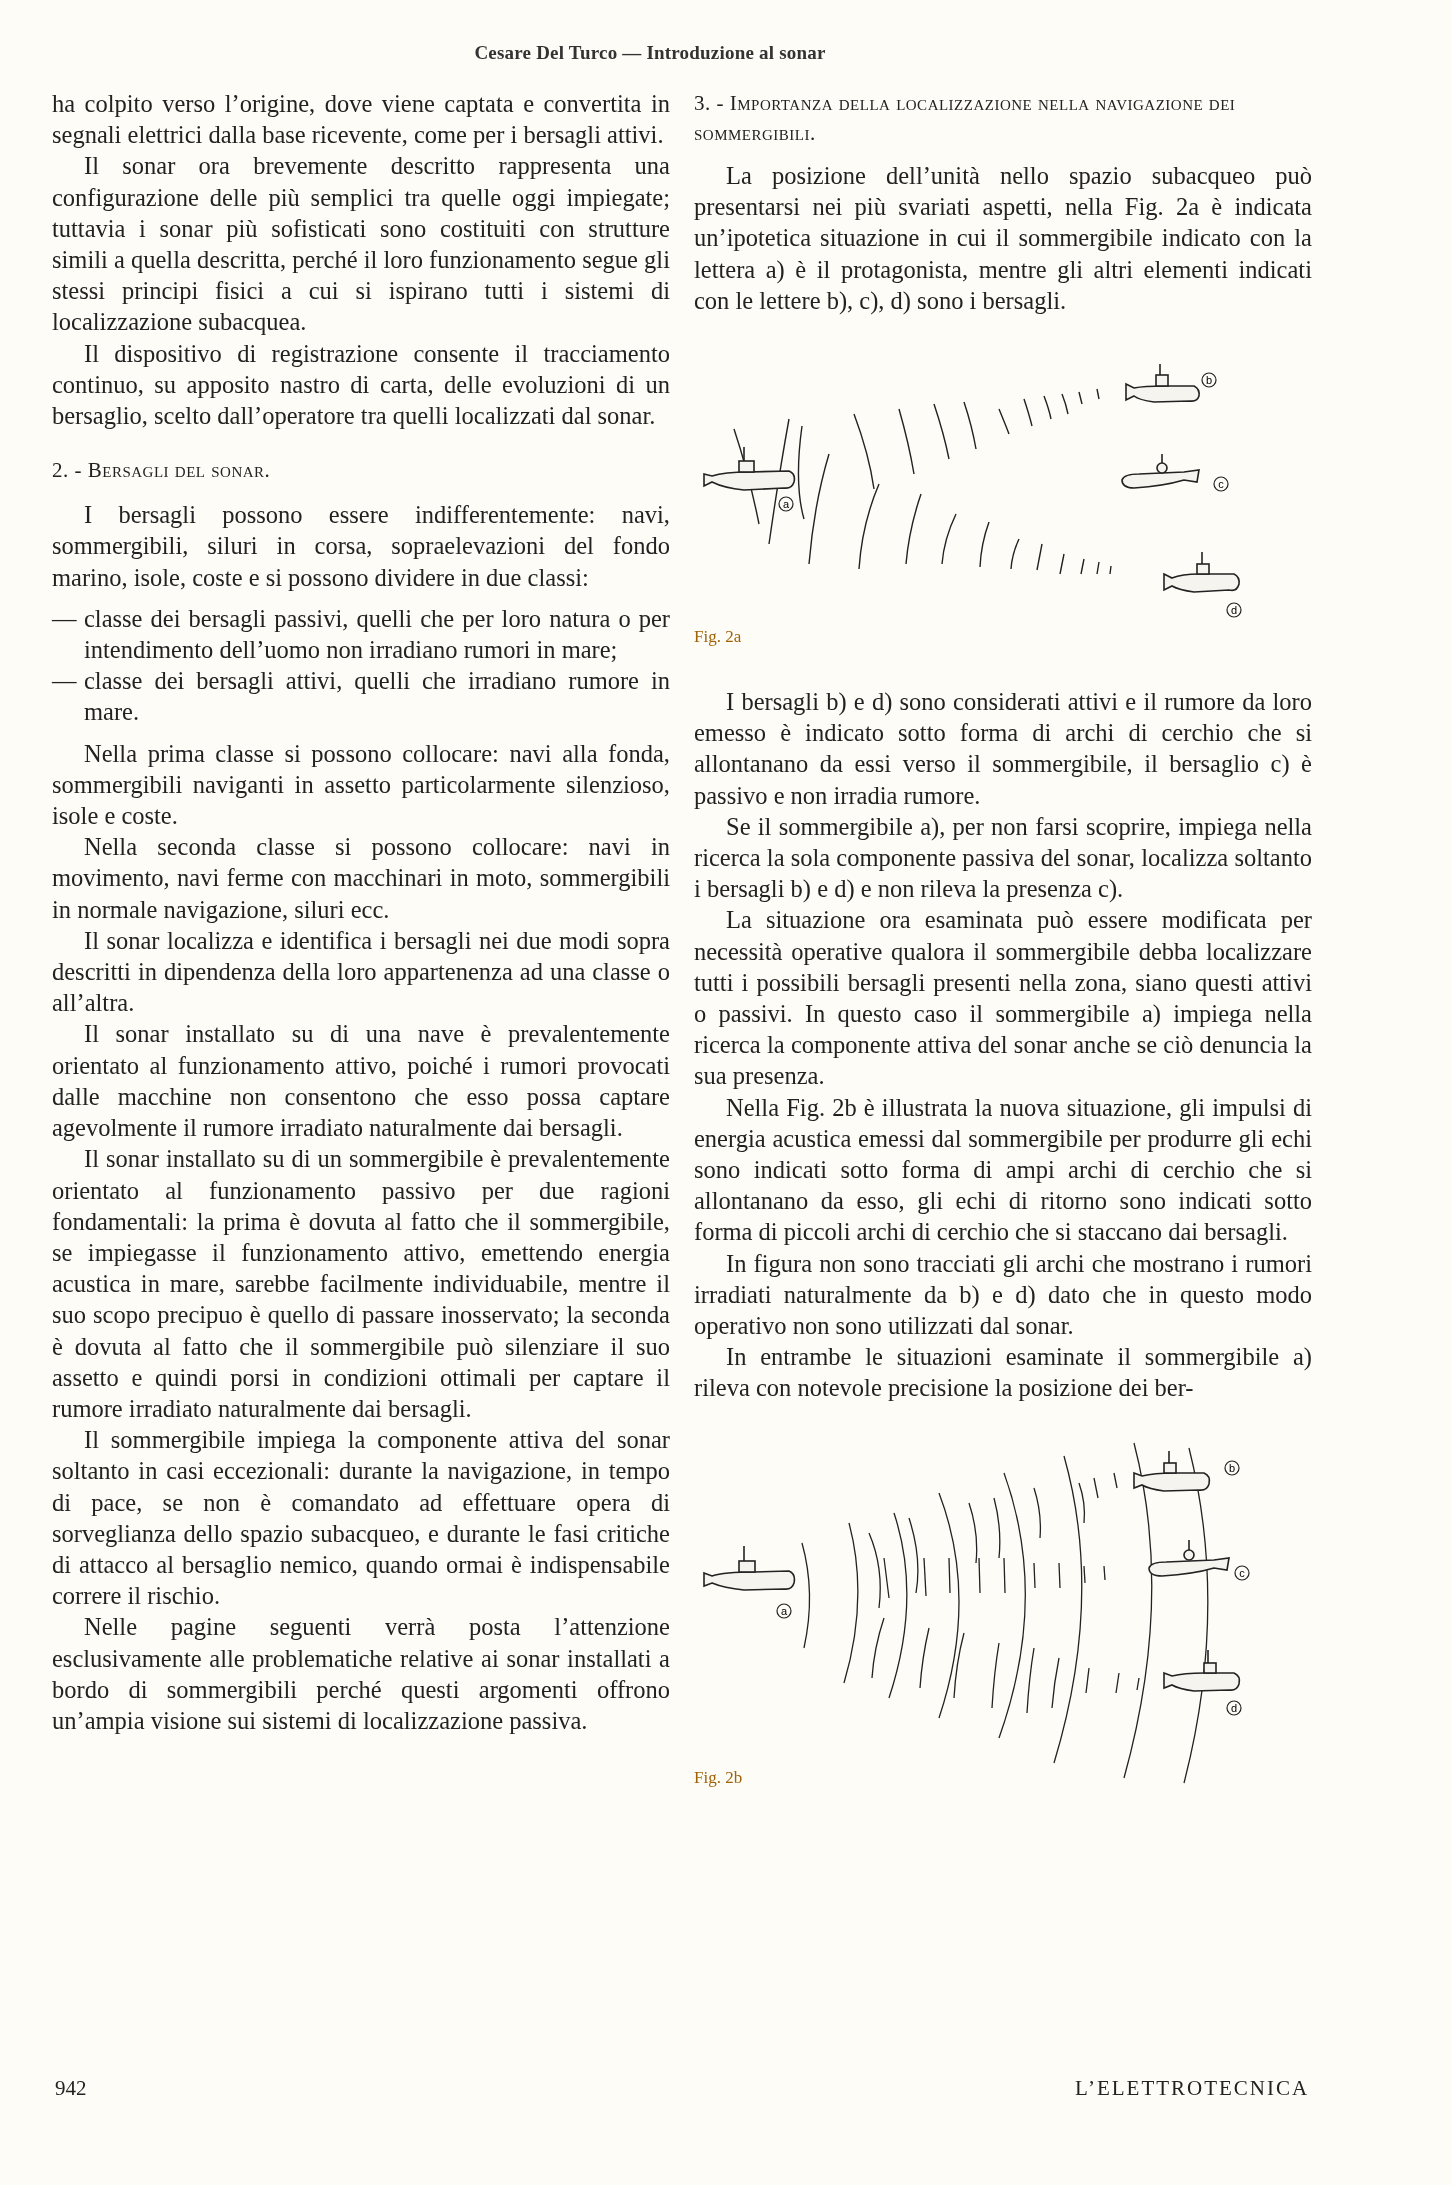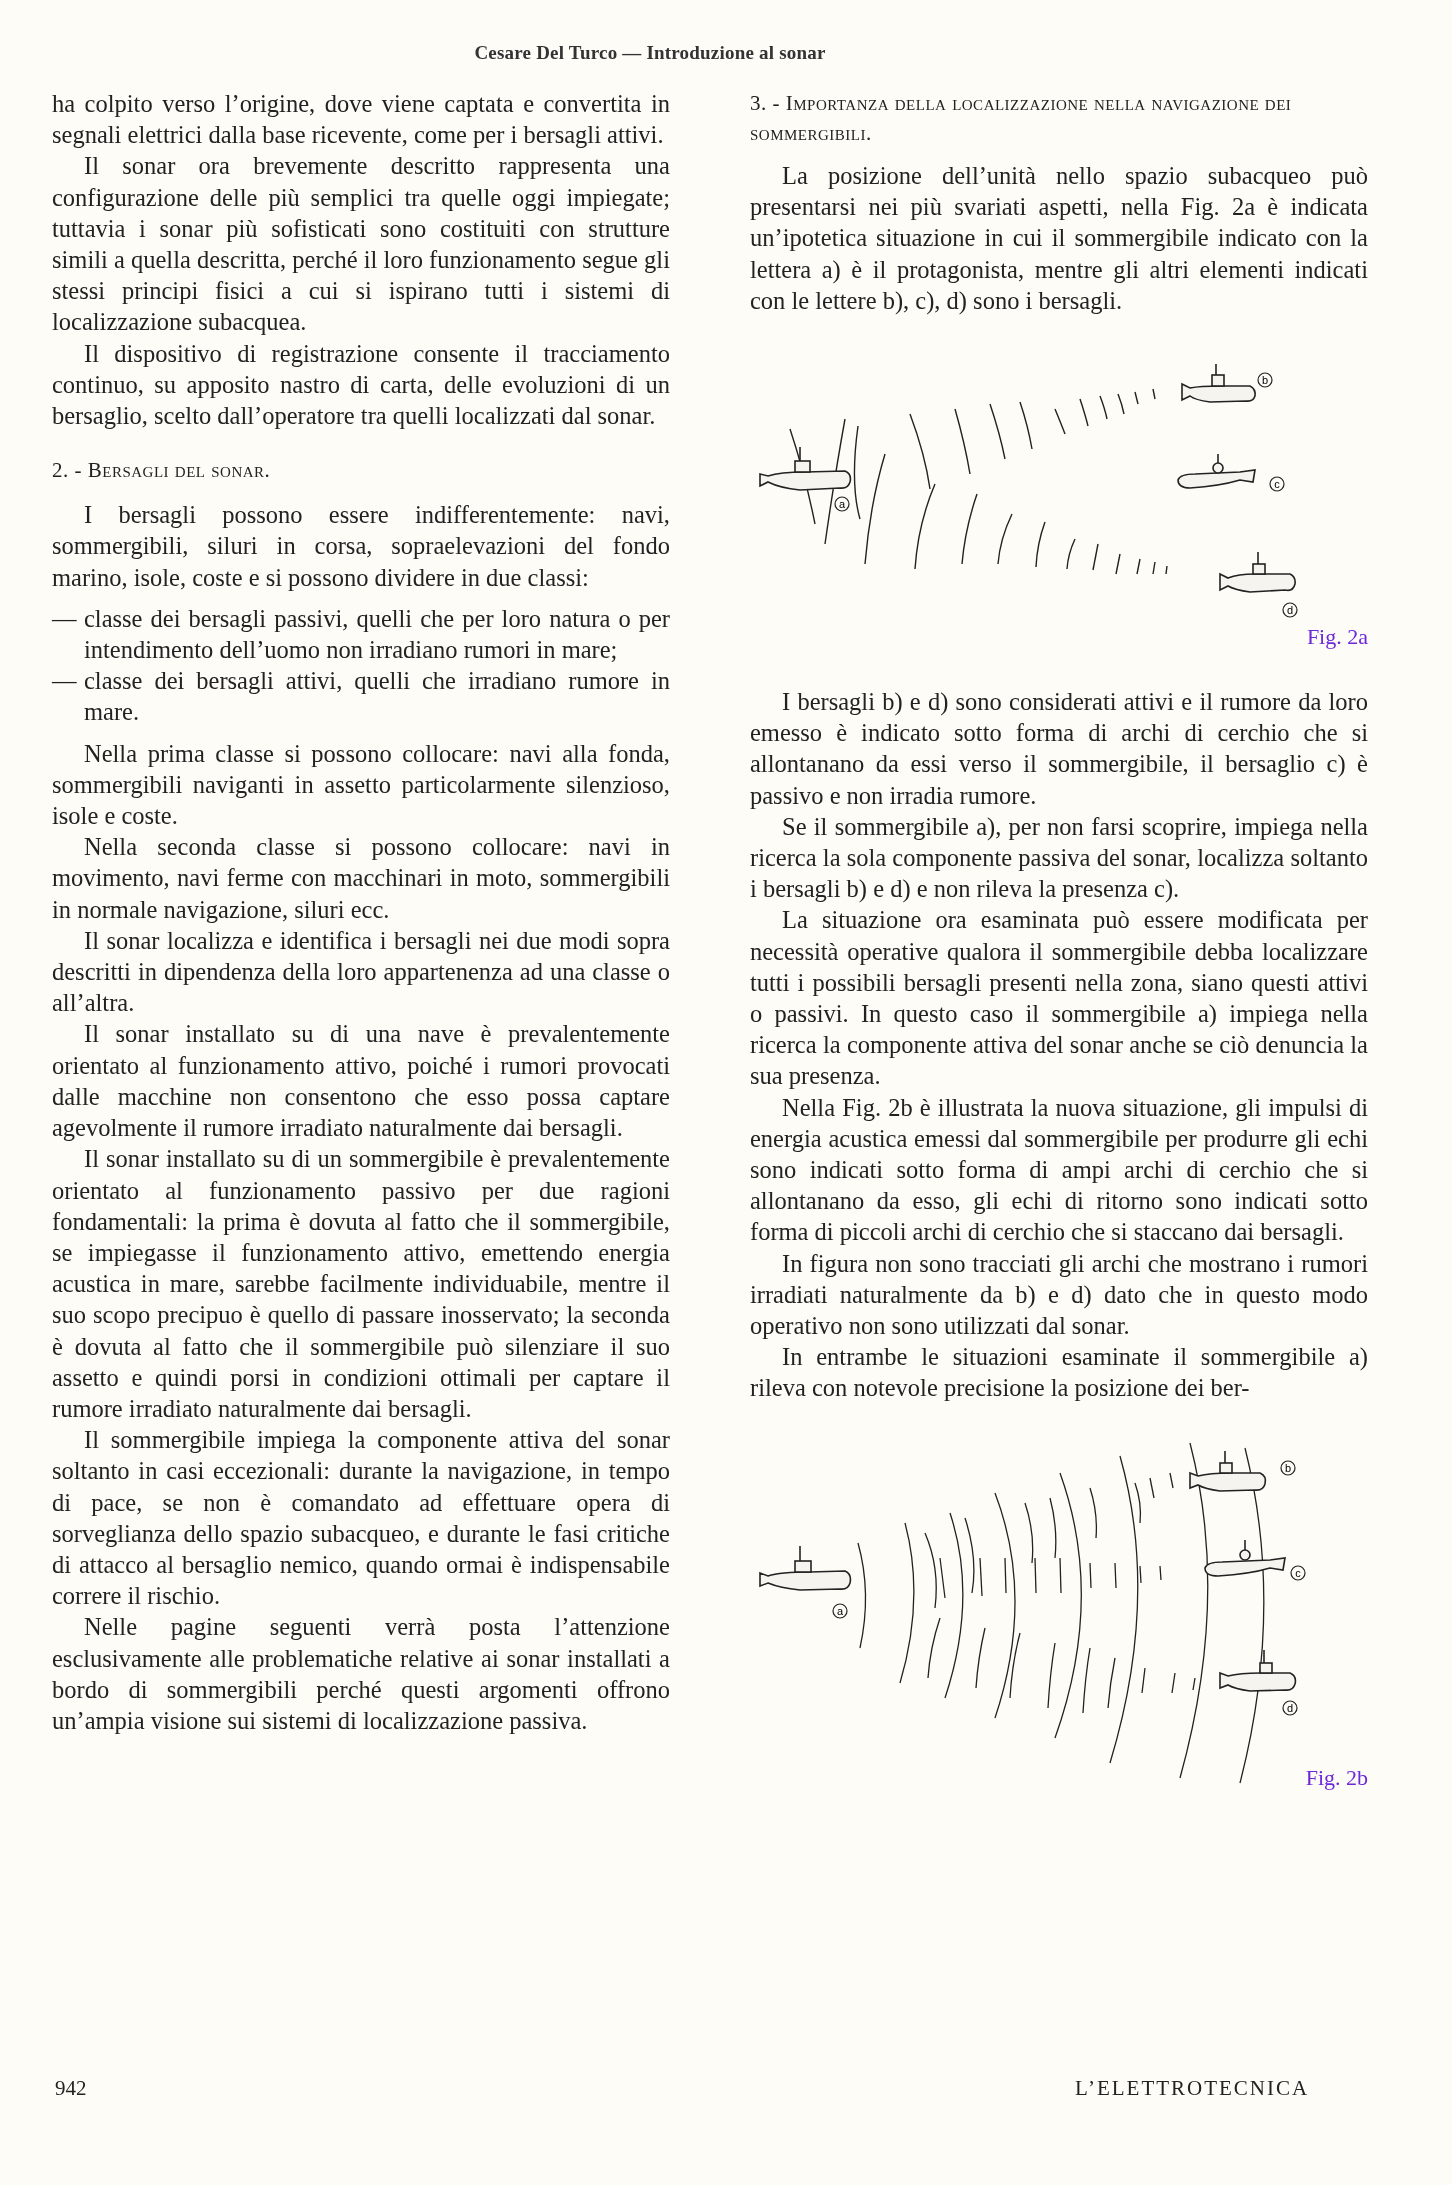--- a/index.html
+++ b/index.html
@@ -8,39 +8,39 @@
     background:#fdfcf7; color:#222;
     font-family:"Liberation Serif","DejaVu Serif",serif;
   }
   .running-head {
     position:absolute; top:42px; left:0; width:1300px; text-align:center;
     font-family:"Liberation Serif",serif; font-weight:bold; font-size:19px;
     color:#333; letter-spacing:0.2px;
   }
   .col { position:absolute; top:88px; width:618px; font-size:24.5px; line-height:31.2px; }
   .col.left { left:52px;font-family:Liberation Serif, serif; }
-  .col.right { left:750px; }
+  .col.right { left:694px; }
   p { margin:0; text-align:justify; text-indent:32px; hyphens:manual; }
   p.noindent { text-indent:0; }
   h2 {
     margin:0; font-weight:normal; font-size:21px; line-height:30px;
     font-variant:small-caps; letter-spacing:0.5px; text-align:left;
   }
   h2.sec2 { margin-top:24px; margin-bottom:14px; }
   h2.sec3 { margin-bottom:12px; }
   .dash-item { display:flex; text-align:justify; }
   .dash-item .dash { width:32px; flex:none; }
   .dash-item .txt { flex:1; }
   .gap { height:10px; }
   figure { margin:0; position:relative; }
   .fig2a { height:330px; margin-top:18px; margin-bottom:22px; }
   .fig2b { height:370px; margin-top:14px; }
   figcaption {
-    position:absolute; left:0; width:100%; text-align:right;
-    font-size:22px; color:#6d28d9;
+    position:absolute; left:0; width:100%; text-align:left;
+    font-size:17px; color:#a16207;
   }
   .fig2a figcaption { bottom:12px; }
   .fig2b figcaption { bottom:-6px; }
   svg { position:absolute; left:0; top:0; }
   .footer-page { position:absolute; left:55px; top:2076px; font-size:21px; }
   .footer-journal { position:absolute; left:1075px; top:2076px; font-size:21px; letter-spacing:2px; }
 </style>
 </head>
 <body>
 

